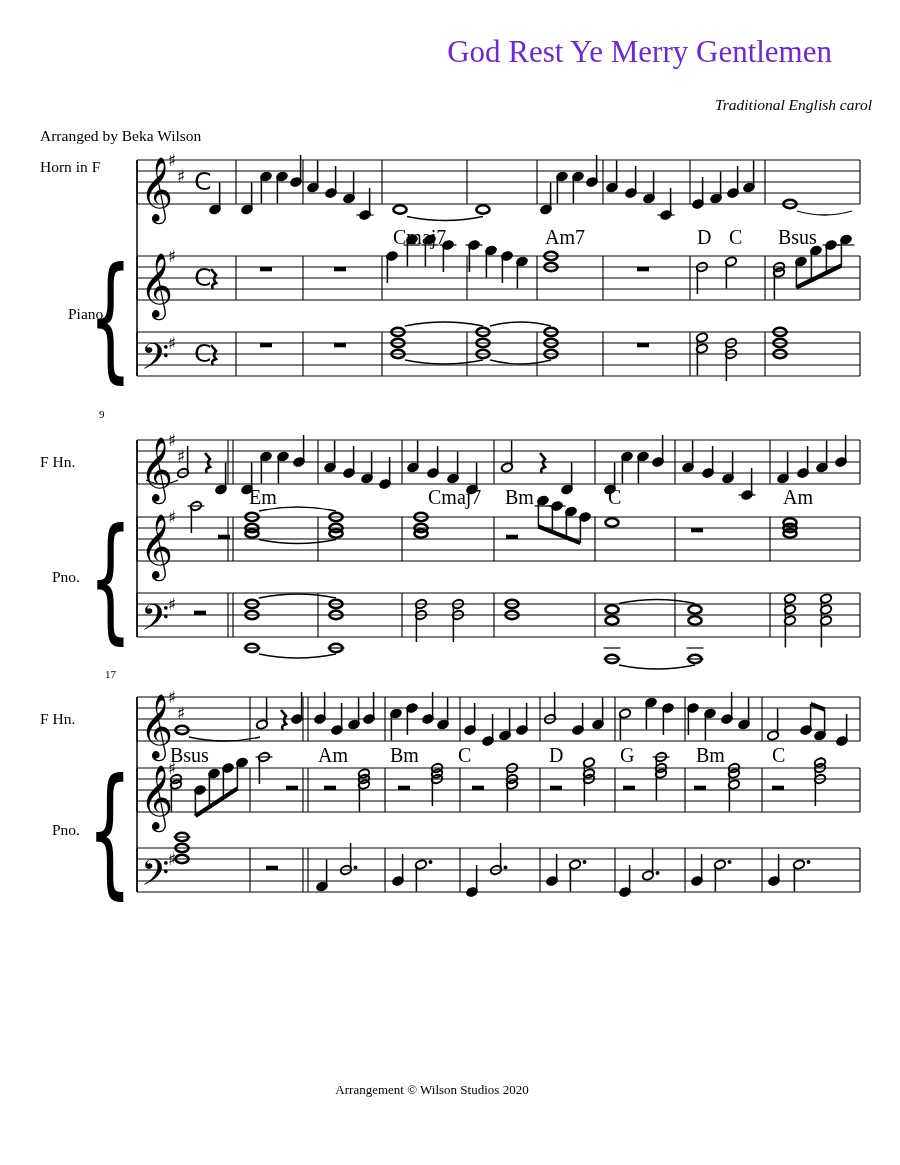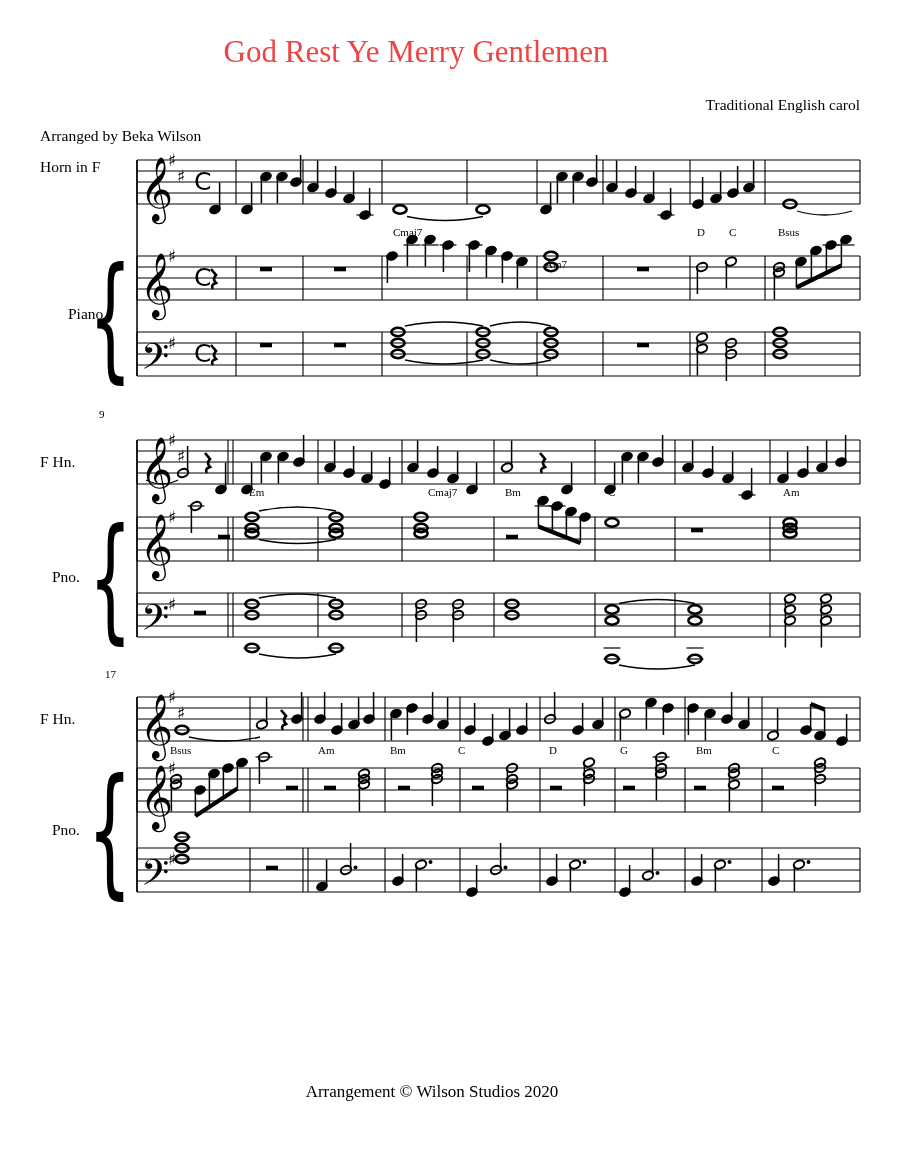--- a/index.html
+++ b/index.html
@@ -1,27 +1,27 @@
 <!DOCTYPE html>
 <html><head>
 <meta charset="utf-8">
 <style>
   html,body{margin:0;padding:0;background:#e8e8e8;}
   #sheet{position:relative;width:900px;height:1165px;background:#ffffff;color:#000;
          font-family:"Liberation Serif",serif;overflow:hidden;margin:0 auto;}
   #score{position:absolute;left:0;top:0;}
   .abs{position:absolute;white-space:nowrap;}
-  .title{width:832px;text-align:center;top:34px;font-size:31px;color:#ef4444;}
+  .title{width:832px;text-align:right;top:34px;font-size:31px;color:#6d28d9;}
   .credit{top:96px;font-size:15.5px;}
   .credit.left{left:40px;margin-top:31px;}
-  .credit.right{right:40px;text-align:center;}
+  .credit.right{right:28px;text-align:center;font-style:italic;}
   .ilabel{font-size:15.5px;color:#000;}
   .mnum{font-size:11px;color:#000;}
-  .chord{position:absolute;font-size:11px;color:#000;white-space:nowrap;}
-  .footer{width:864px;text-align:center;top:1082px;font-size:17px;}
+  .chord{position:absolute;font-size:20px;color:#000;white-space:nowrap;}
+  .footer{width:864px;text-align:center;top:1082px;font-size:13px;}
   svg text{font-family:"DejaVu Sans",sans-serif;fill:#000;}
 </style>
 </head>
 <body>
 
 <div id="sheet">
   <svg id="score" width="900" height="1165" viewBox="0 0 900 1165">
       <line x1="137" y1="160" x2="137" y2="376" stroke="#000000" stroke-width="1.5"></line>
       <g transform="translate(132,363.6) scale(0.5,1)">
         <text x="0" y="0" text-anchor="end" font-size="136">{</text>
@@ -918,21 +918,21 @@
   <div class="abs mnum" style="left:99px;top:408px">9</div>
   <div class="abs ilabel" style="left:40px;top:453px">F Hn.</div>
   <div class="abs ilabel" style="left:52px;top:568px">Pno.</div>
 
   <div class="abs mnum" style="left:105px;top:668px">17</div>
   <div class="abs ilabel" style="left:40px;top:710px">F Hn.</div>
   <div class="abs ilabel" style="left:52px;top:821px">Pno.</div>
 
   <div class="abs footer">Arrangement © Wilson Studios 2020</div>
 <div class="chord" style="left: 393px; top: 226px;">Cmaj7</div>
-    <div class="chord" style="left: 545px; top: 226px; margin-top: 32px;">Am7</div>
+    <div class="chord" style="left: 545px; top: 226px;">Am7</div>
     <div class="chord" style="left: 697px; top: 226px;">D</div>
     <div class="chord" style="left: 729px; top: 226px;">C</div>
     <div class="chord" style="left: 778px; top: 226px;">Bsus</div>
     <div class="chord" style="left: 249px; top: 486px; text-align: center;">Em</div>
     <div class="chord" style="left: 428px; top: 486px;">Cmaj7</div>
     <div class="chord" style="left: 505px; top: 486px;">Bm</div>
     <div class="chord" style="left: 608px; top: 486px;">C</div>
     <div class="chord" style="left: 783px; top: 486px;">Am</div>
     <div class="chord" style="left: 170px; top: 744px;">Bsus</div>
     <div class="chord" style="left: 318px; top: 744px;">Am</div>

